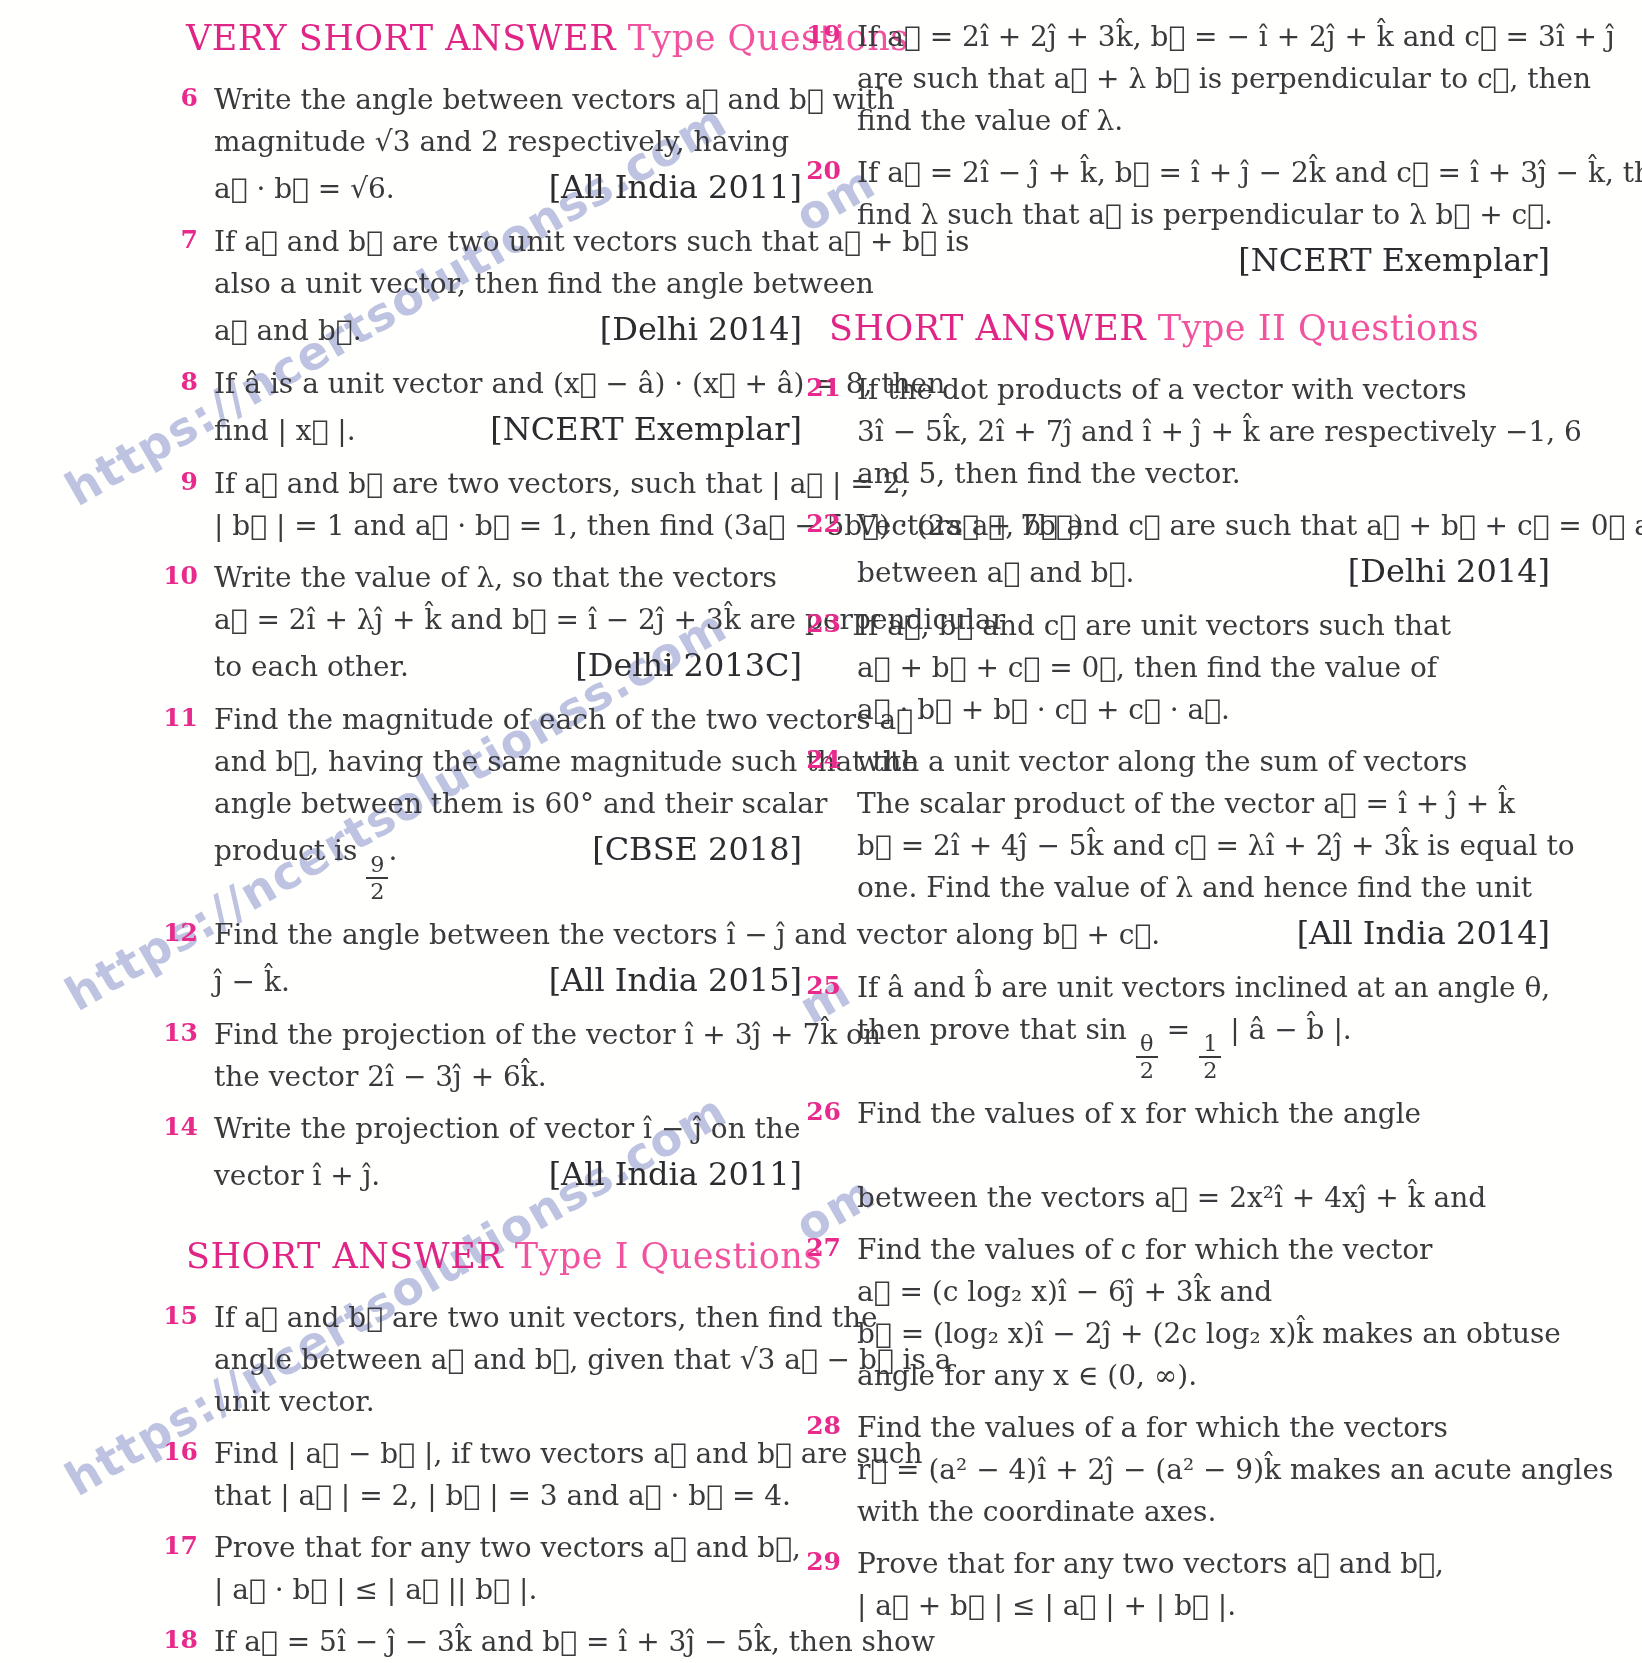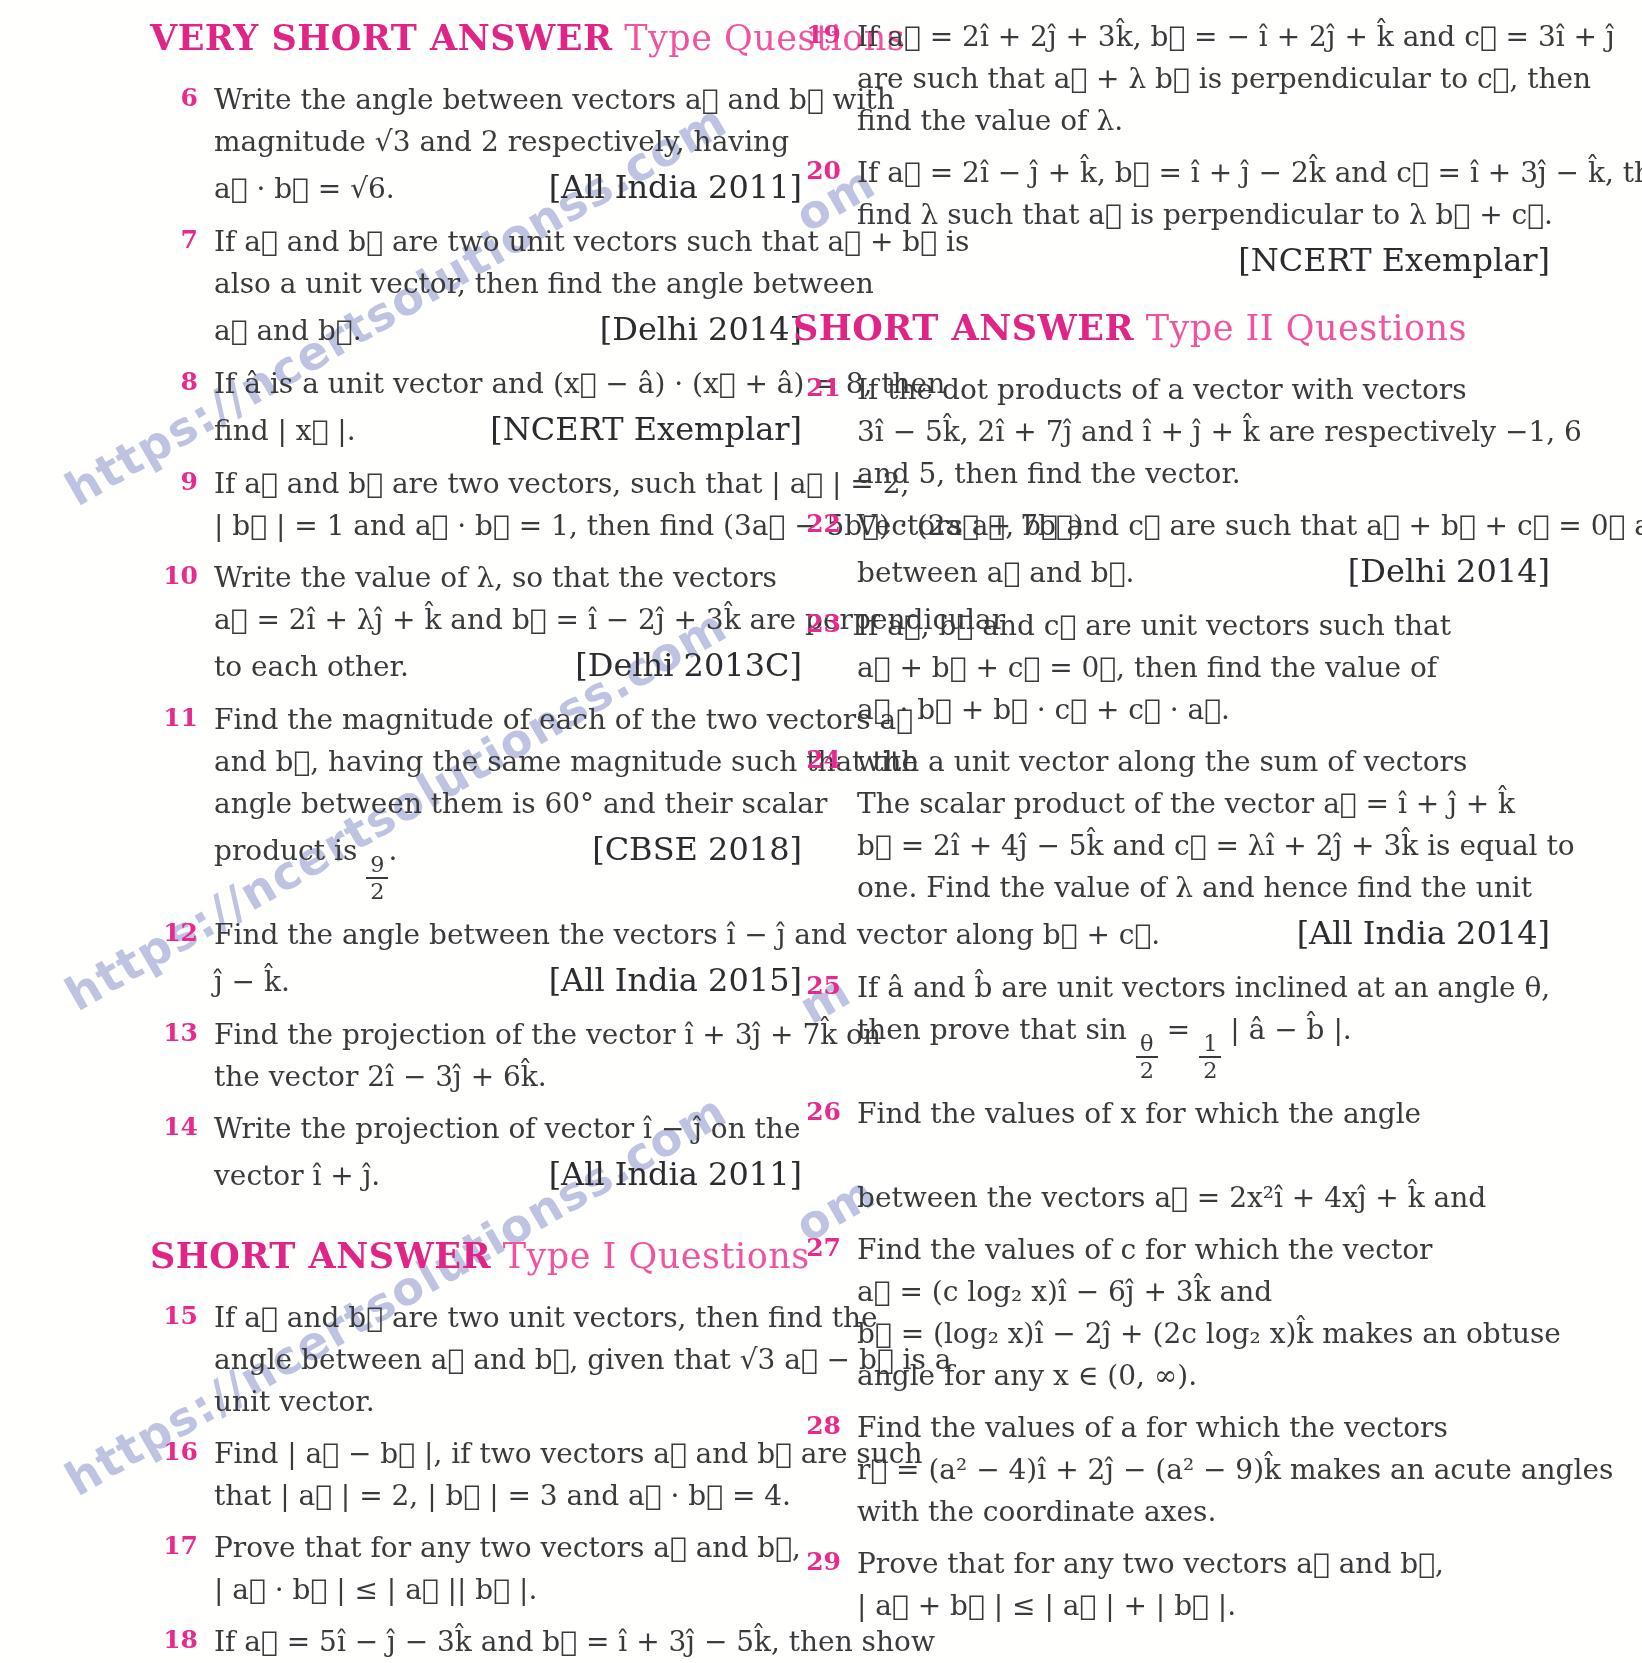--- a/index.html
+++ b/index.html
@@ -45,21 +45,21 @@
   .col-left{left:150px;width:652px;}
   .col-right{left:793px;width:757px;}
   
   .section-heading{
     margin:0 0 18px 0;
     font-size:35px;
     letter-spacing:.5px;
     line-height:1.25;
     white-space:nowrap;
   }
-  .section-heading .strong{color:var(--pink-strong);font-weight:700;}
+  .section-heading .strong{color:var(--pink-strong);font-weight:400;margin-left:36px;}
   .section-heading .light{color:var(--pink-light);font-weight:400;margin-top:48px;}
   .col-left .section-heading.sec-1{margin-top:36px;}
   .col-right .section-heading.sec-1{margin-top:22px;}
   
   .question{display:flex;margin-bottom:10px;}
   .qnum{
     flex:none;width:64px;
     text-align:right;padding-right:16px;
     box-sizing:border-box;
     color:var(--pink-num);

